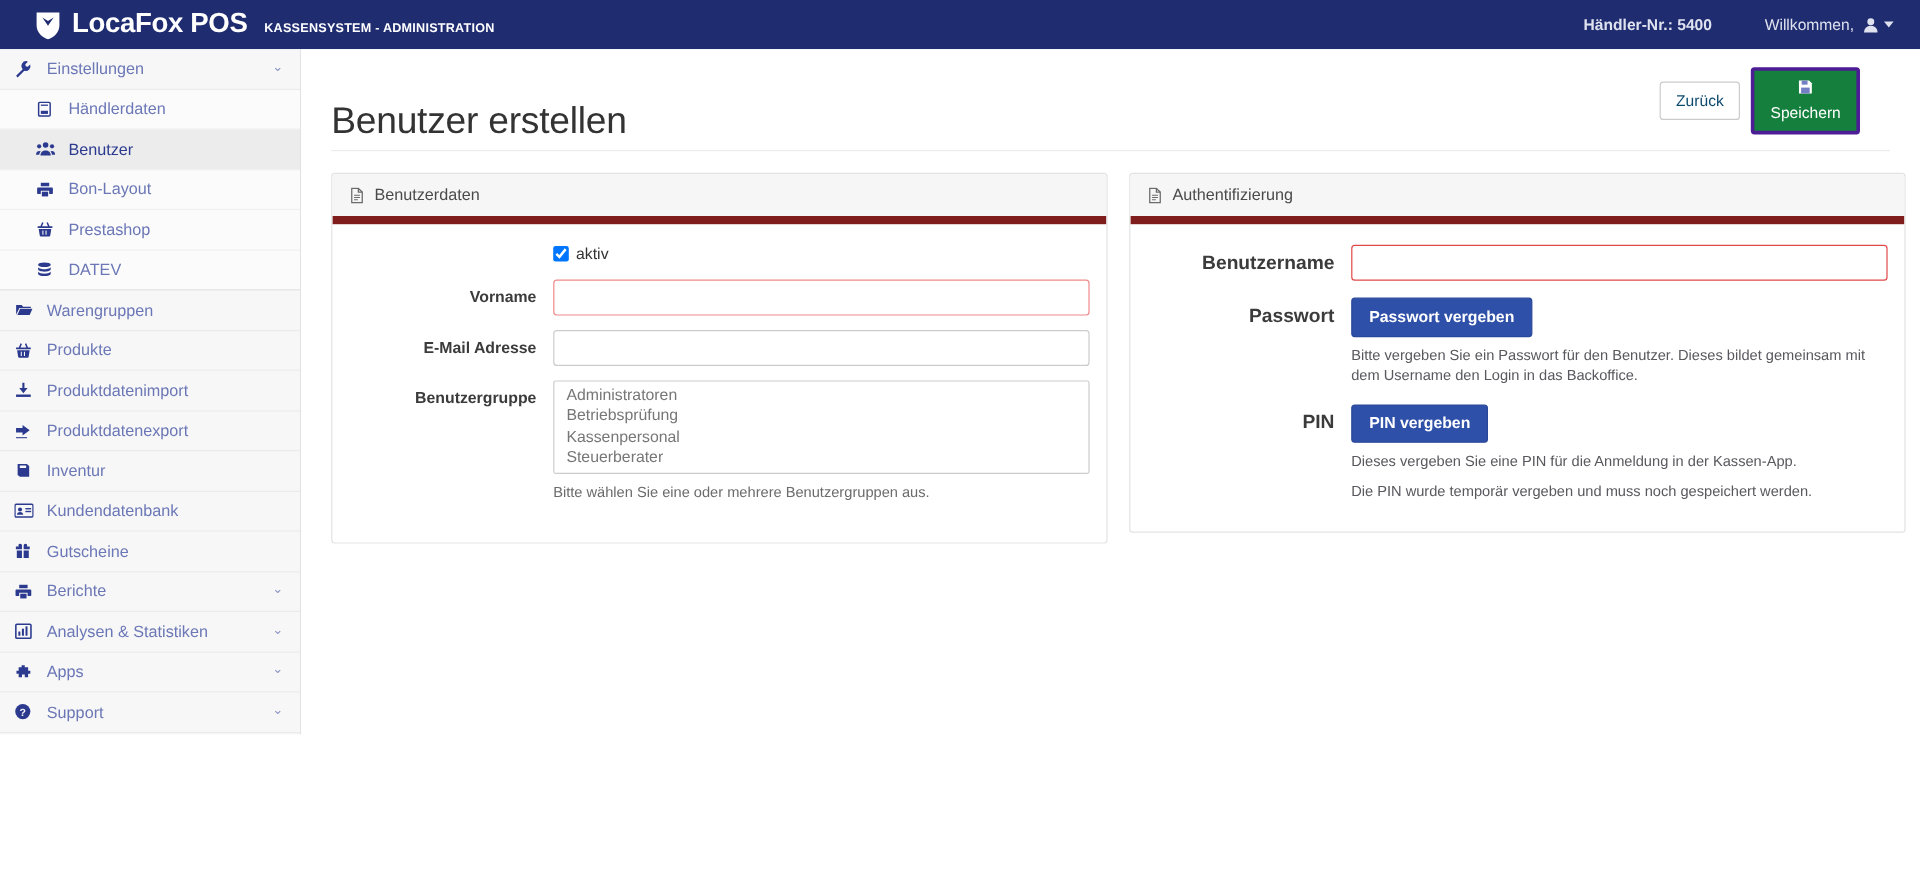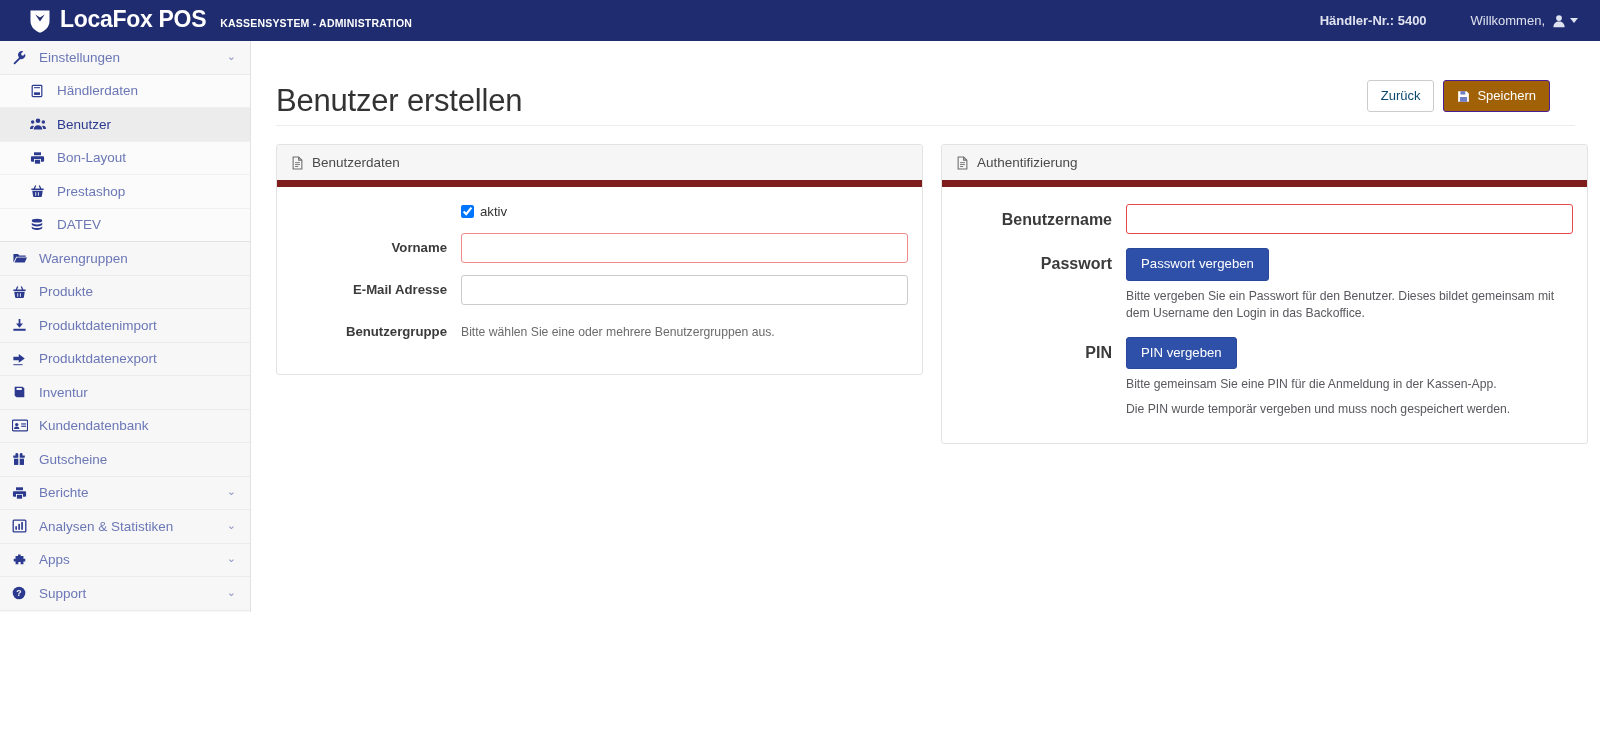--- a/index.html
+++ b/index.html
@@ -91,21 +91,21 @@
     font-size: 31px; font-weight: normal; color: #333;
     margin: 0; line-height: 1.1; letter-spacing: -0.2px;
   }
   .head-actions { margin-left: auto; display: flex; align-items: center; gap: 9px; padding-bottom: 6px; }
   .btn {
     font-size: 13px; border-radius: 3px; padding: 7px 13px;
     cursor: pointer; display: inline-flex; align-items: center; gap: 7px;
     font-family: "Liberation Sans", sans-serif; line-height: 1.2;
   }
   .btn-default { background: #ffffff; border: 1px solid #cccccc; color: #0c4a6e; }
-  .btn-muted  { background: #a16207; border: 1px solid #4c1d95; color: #ffffff; }
+  .btn-muted  { background: #15803d; border: 3px solid #4c1d95; color: #ffffff; flex-direction: column; }
   .hr-line { height: 1px; background: #ececec; margin: 7px 25px 0 25px; }
 
   .panels {
     display: flex; padding: 18px 25px 0 25px; gap: 18px;
     align-items: flex-start;
   }
   .panel {
     flex: 1 1 0; background: #ffffff;
     border: 1px solid #e3e3e3; border-radius: 3px;
   }
@@ -145,21 +145,21 @@
     overflow-y: scroll; padding: 2px 0 0 0;
   }
   .listbox .opt { padding: 0.5px 10px; line-height: 16.5px; cursor: pointer; white-space: nowrap; }
   .help-text { font-size: 12.2px; color: #6b6b6b; margin-top: 7px; line-height: 1.45; }
   .help-text.auth { width: 447px; color: #58585e; }
 
   .btn-primary {
     background: #2f50a8; border: 1px solid #2a489a; color: #ffffff;
     font-size: 13.2px; border-radius: 3px; padding: 7px 14px;
     cursor: pointer; font-family: "Liberation Sans", sans-serif;
-    display: inline-block; line-height: 1.25; font-weight: normal;
+    display: inline-block; line-height: 1.25; font-weight: bold;
   }
   .auth-row { display: flex; align-items: flex-start; margin-bottom: 4px; }
   .auth-label {
     width: 170px; flex: 0 0 170px; text-align: right; padding-right: 14px;
     font-size: 16px; color: #3b3b3b; font-weight: 600; padding-top: 7px;
   }
   .auth-ctrl { flex: 1 1 auto; }
   .mb-gap { height: 10px; }
   svg { display: block; }
 </style>
@@ -438,20 +438,26 @@
         <div class="form-row">
           <div class="form-label">E-Mail Adresse</div>
           <div class="form-ctrl">
             <input class="inp" type="text" value="" style="">
           </div>
         </div>
 
         <div class="form-row">
           <div class="form-label">Benutzergruppe</div>
           <div class="form-ctrl">
+            <div class="listbox">
+              <div class="opt">Administratoren</div>
+              <div class="opt">Betriebsprüfung</div>
+              <div class="opt">Kassenpersonal</div>
+              <div class="opt">Steuerberater</div>
+            </div>
             <div class="help-text">Bitte wählen Sie eine oder mehrere Benutzergruppen aus.</div>
           </div>
         </div>
 
       </div>
     </section>
 
     <section class="panel">
       <div class="panel-head">
         <span>
@@ -479,21 +485,21 @@
             <button class="btn-primary">Passwort vergeben</button>
             <div class="help-text auth">Bitte vergeben Sie ein Passwort für den Benutzer. Dieses bildet gemeinsam mit dem Username den Login in das Backoffice.</div>
           </div>
         </div>
         <div class="mb-gap"></div>
 
         <div class="auth-row">
           <div class="auth-label">PIN</div>
           <div class="auth-ctrl">
             <button class="btn-primary">PIN vergeben</button>
-            <div class="help-text auth">Bitte gemeinsam Sie eine PIN für die Anmeldung in der Kassen-App.</div>
+            <div class="help-text auth">Dieses vergeben Sie eine PIN für die Anmeldung in der Kassen-App.</div>
             <div class="help-text auth">Die PIN wurde temporär vergeben und muss noch gespeichert werden.</div>
           </div>
         </div>
 
       </div>
     </section>
 
   </div>
 </div>
 

